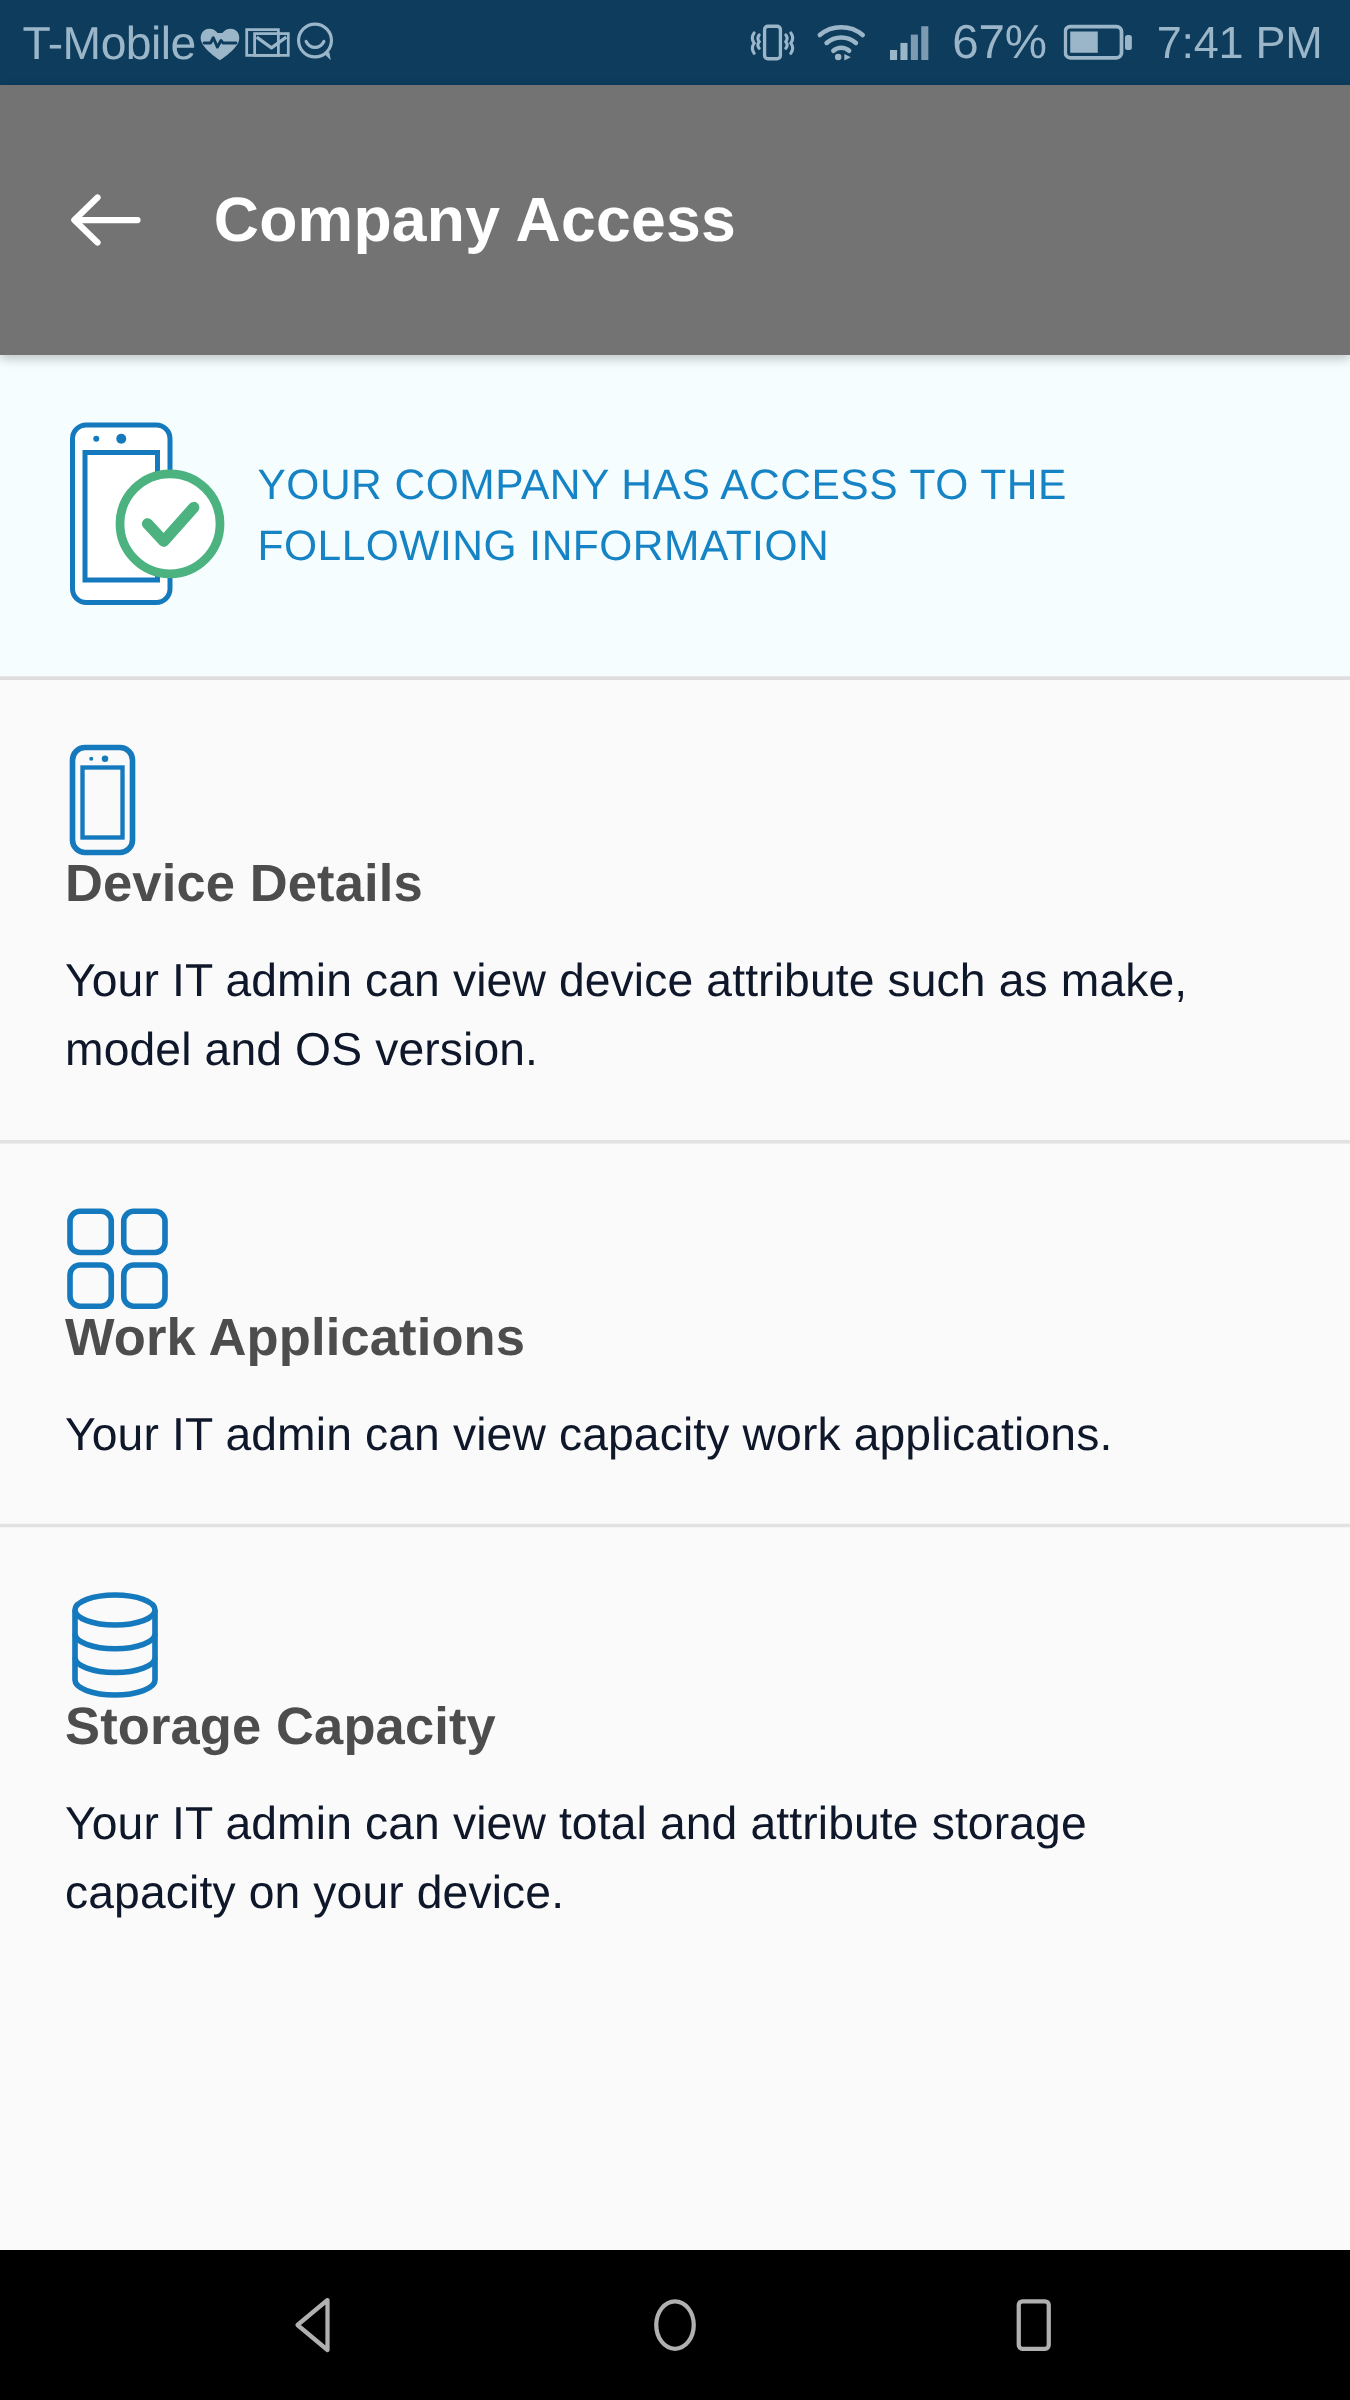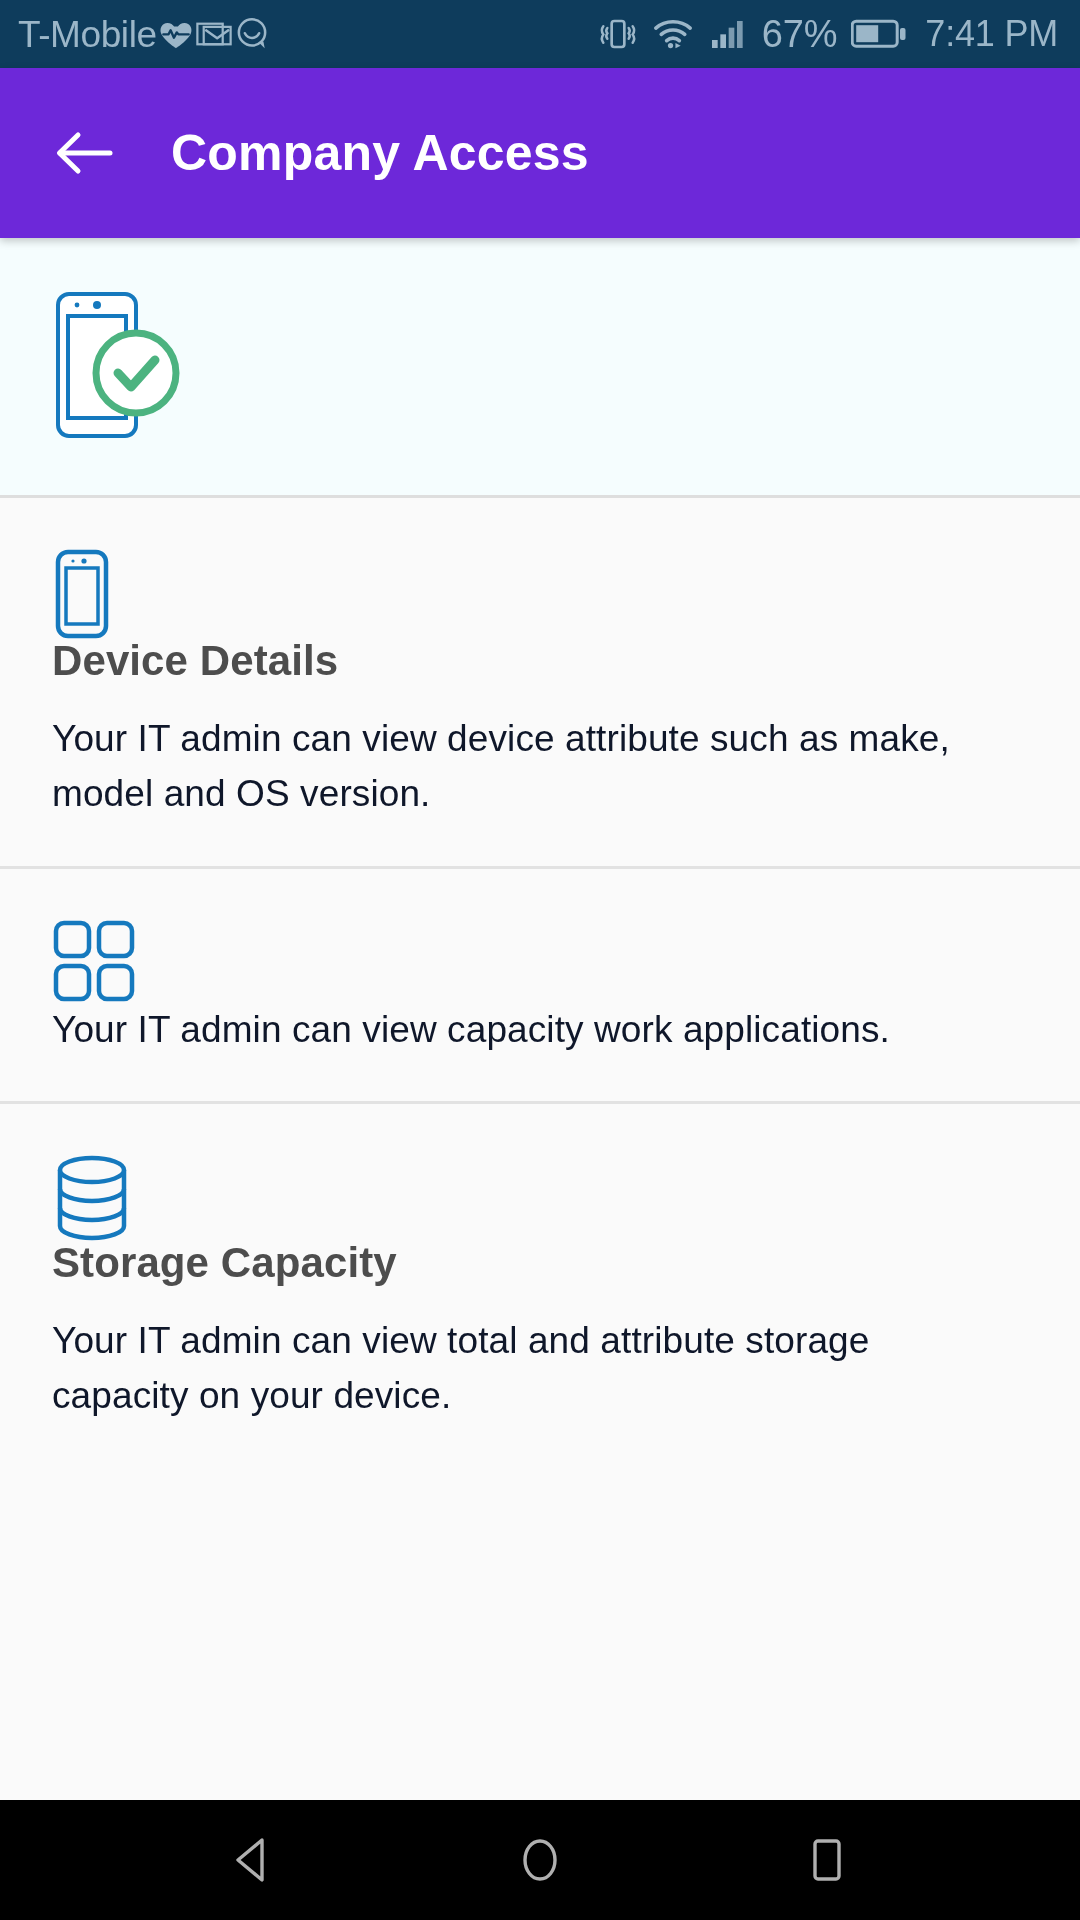--- a/index.html
+++ b/index.html
@@ -63,22 +63,22 @@
   .clock {
     color: #9BB6C8;
     font-size: 36px;
     line-height: 1;
     letter-spacing: -0.2px;
     margin-left: 4px;
   }
 
   
   .app-bar {
-    height: 170px;
-    background: #6d28d9;
+    height: 216px;
+    background: #737373;
     display: flex;
     align-items: center;
     padding-left: 52px;
     box-sizing: border-box;
     flex: 0 0 auto;
     box-shadow: 0 3px 8px rgba(0,0,0,0.22);
     position: relative;
     z-index: 5;
   }
   .back-btn {
@@ -276,20 +276,21 @@
       <div class="banner-icon">
         <svg width="140" height="165" viewBox="0 0 140 165">
           <rect x="8" y="10" width="78" height="142" rx="11" fill="#FFFFFF" stroke="#1579BE" stroke-width="4"></rect>
           <rect x="18" y="32" width="58" height="102" fill="#FFFFFF" stroke="#1579BE" stroke-width="4"></rect>
           <circle cx="47" cy="21" r="4" fill="#1579BE"></circle>
           <circle cx="27" cy="21" r="2.4" fill="#1579BE"></circle>
           <circle cx="86" cy="89" r="40" fill="#FFFFFF" stroke="#4CB380" stroke-width="7"></circle>
           <path d="M68 89l13 14 24-27" fill="none" stroke="#4CB380" stroke-width="9" stroke-linecap="round" stroke-linejoin="round"></path>
         </svg>
       </div>
+      <div class="banner-text">YOUR COMPANY HAS ACCESS TO THE FOLLOWING INFORMATION</div>
     </div>
 
     <div class="row">
       <div class="row-icon">
         <svg width="60" height="92" viewBox="0 0 60 92">
           <rect x="6" y="4" width="48" height="84" rx="10" fill="#FAFAFA" stroke="#1579BE" stroke-width="4.5"></rect>
           <rect x="14" y="20" width="32" height="56" fill="#FAFAFA" stroke="#1579BE" stroke-width="3.5"></rect>
           <circle cx="32" cy="13" r="2.6" fill="#1579BE"></circle>
           <circle cx="21" cy="13" r="1.6" fill="#1579BE"></circle>
         </svg>
@@ -303,20 +304,21 @@
     <div class="row">
       <div class="row-icon">
         <svg width="84" height="84" viewBox="0 0 84 84">
           <rect x="4" y="4" width="33" height="33" rx="8" fill="#FAFAFA" stroke="#1579BE" stroke-width="4.5"></rect>
           <rect x="47" y="4" width="33" height="33" rx="8" fill="#FAFAFA" stroke="#1579BE" stroke-width="4.5"></rect>
           <rect x="4" y="47" width="33" height="33" rx="8" fill="#FAFAFA" stroke="#1579BE" stroke-width="4.5"></rect>
           <rect x="47" y="47" width="33" height="33" rx="8" fill="#FAFAFA" stroke="#1579BE" stroke-width="4.5"></rect>
         </svg>
       </div>
       <div class="row-body">
+        <div class="row-title">Work Applications</div>
         <div class="row-desc">Your IT admin can view capacity work applications.</div>
       </div>
     </div>
 
     <div class="row">
       <div class="row-icon">
         <svg width="80" height="88" viewBox="0 0 80 88">
           <path d="M8 16v56c0 6.6 14.3 12 32 12s32-5.4 32-12V16" fill="#FAFAFA" stroke="#1579BE" stroke-width="4.5" stroke-linejoin="round"></path>
           <ellipse cx="40" cy="16" rx="32" ry="12" fill="#FAFAFA" stroke="#1579BE" stroke-width="4.5"></ellipse>
           <path d="M8 35c0 6.6 14.3 12 32 12s32-5.4 32-12" fill="none" stroke="#1579BE" stroke-width="4.5"></path>

